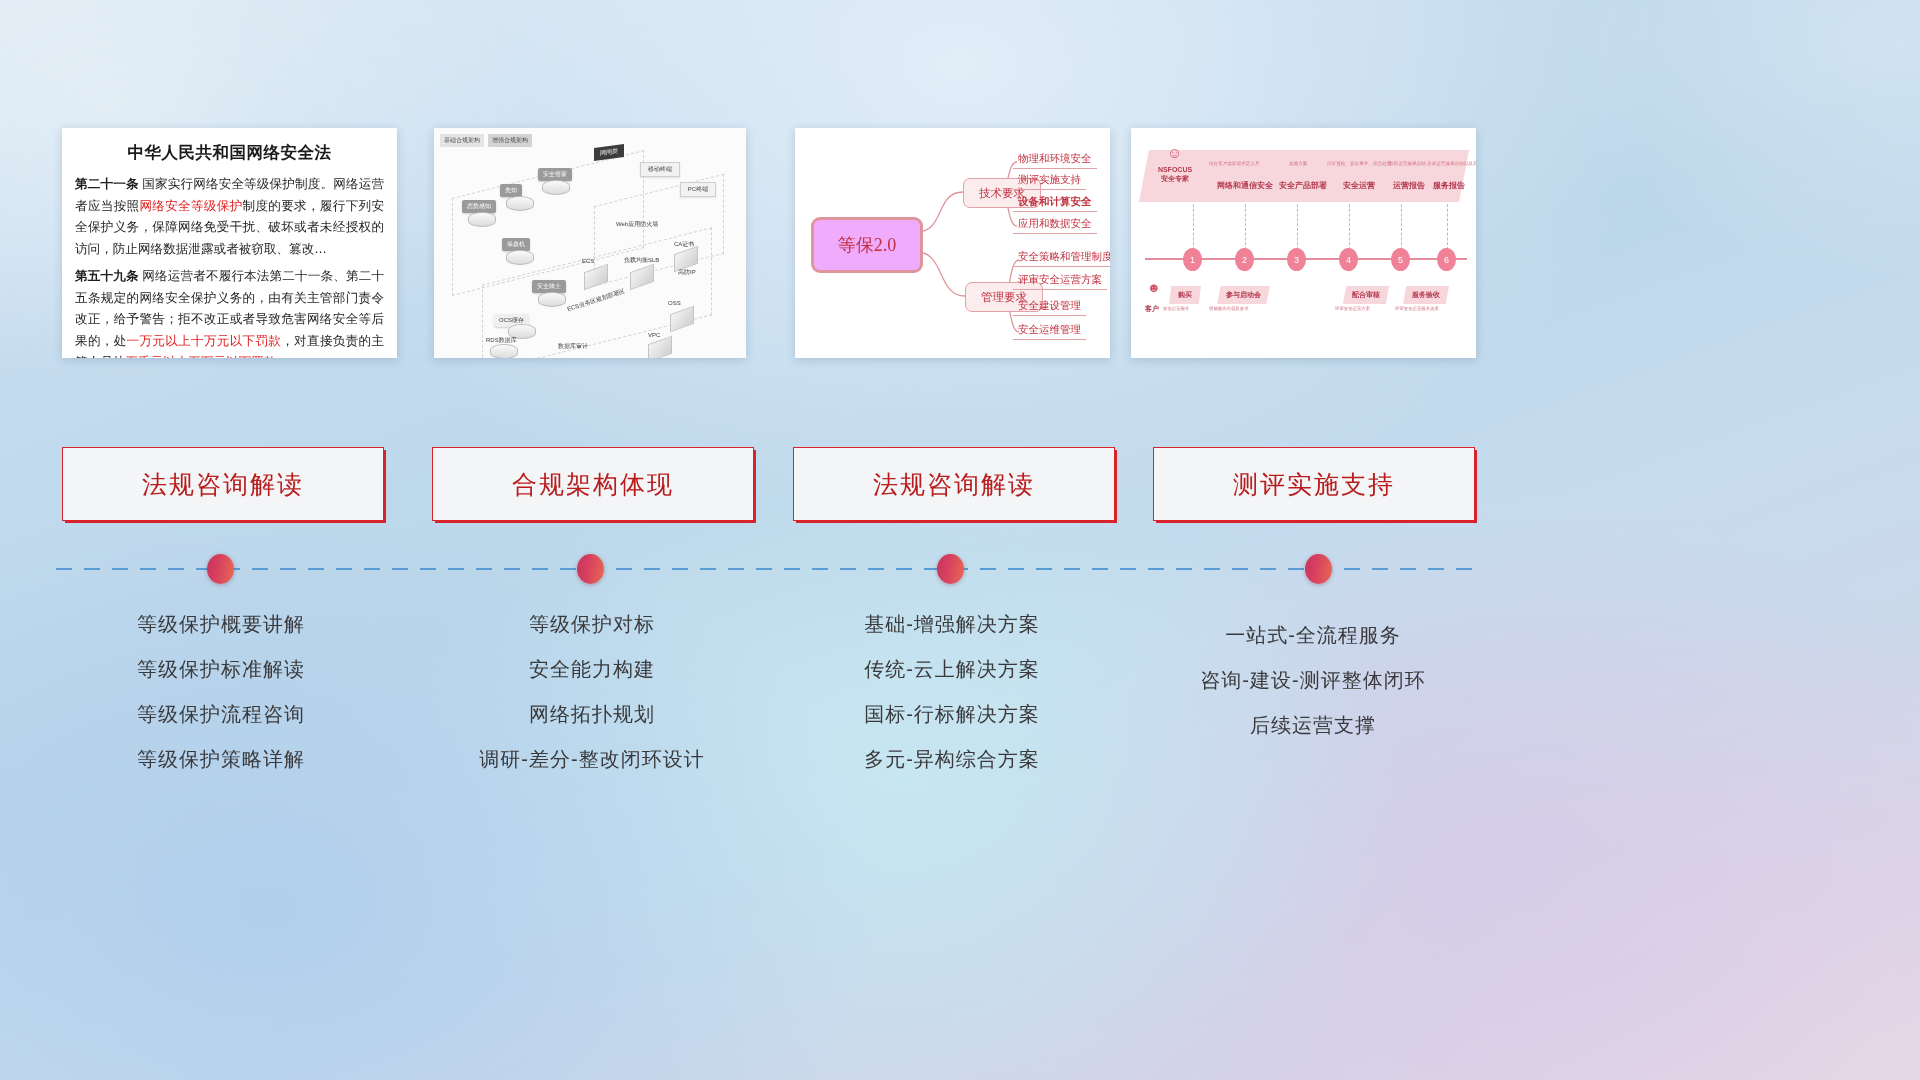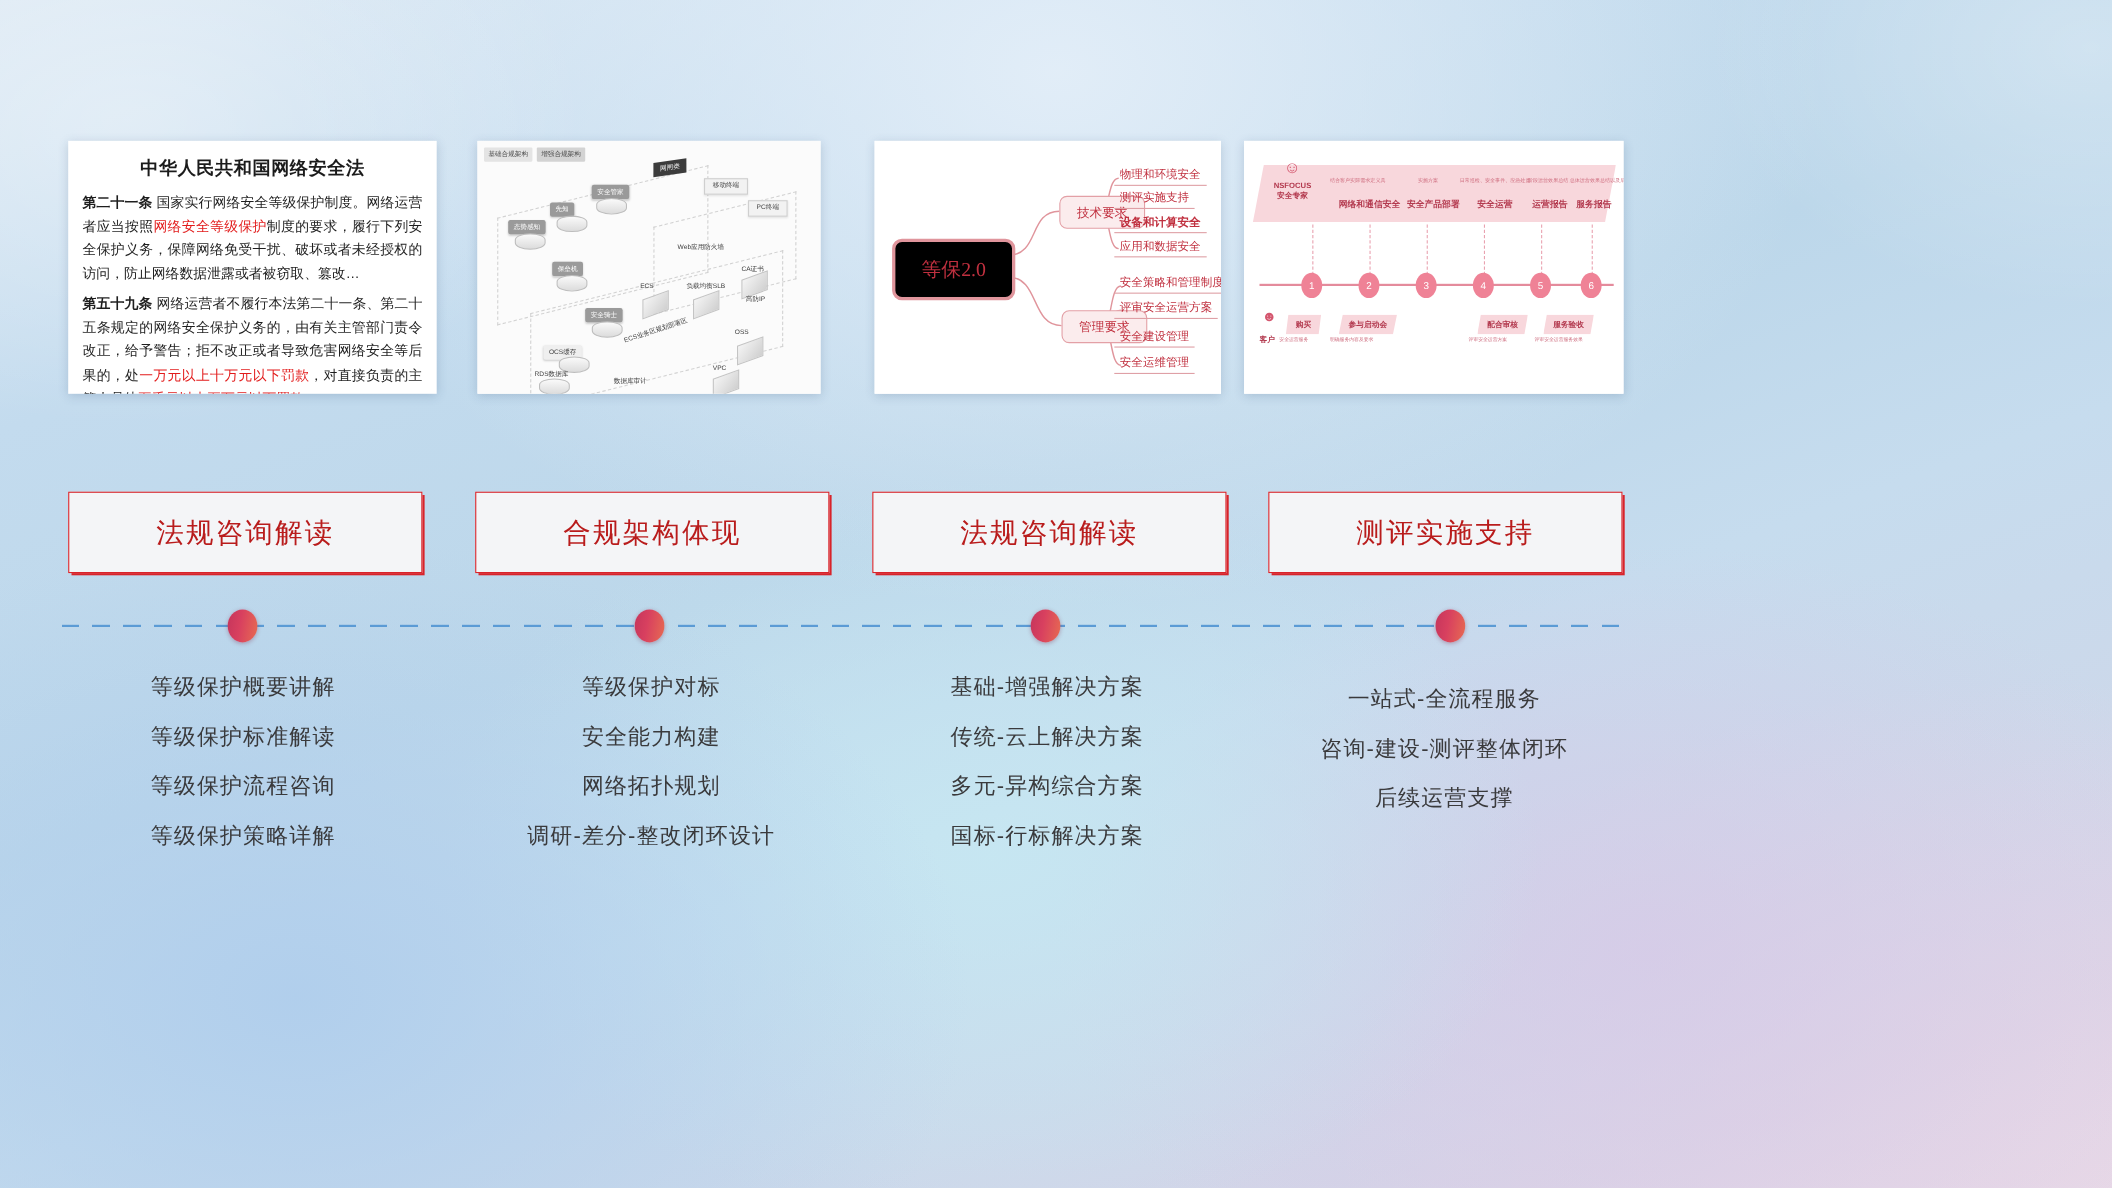--- a/index.html
+++ b/index.html
@@ -58,21 +58,21 @@
   .arch .cyl{position:absolute;width:26px;height:13px;background:linear-gradient(#fafafa,#dcdcdc);
              border:1px solid #bdbdbd;border-radius:50%/40%;}
   .arch .cube{position:absolute;width:22px;height:16px;
              background:linear-gradient(135deg,#f4f4f4 0%,#e2e2e2 50%,#cfcfcf 100%);
              border:1px solid #c4c4c4;transform:skewY(-20deg);}
   .arch .zone{position:absolute;border:1px dashed #d2d2d2;transform:skewY(-14deg);}
 
   
   .mind{position:relative;width:100%;height:100%;background:#fff;}
   .mroot{position:absolute;left:16px;top:89px;width:106px;height:50px;
-         background:#000000;border:3px solid #e0959c;border-radius:9px;
+         background:#f0abfc;border:3px solid #e0959c;border-radius:9px;
          display:flex;align-items:center;justify-content:center;
          color:#c0303f;font-size:18px;font-family:"Liberation Serif","DejaVu Serif",serif;}
   .mbranch{position:absolute;width:76px;height:28px;background:#fbeced;
            border:1.6px solid #e3a0a6;border-radius:7px;
            display:flex;align-items:center;justify-content:center;
            color:#c0303f;font-size:11.5px;font-family:"Liberation Serif","DejaVu Serif",serif;}
   .mleaf{position:absolute;color:#c0303f;font-size:10.5px;white-space:nowrap;
          font-family:"Liberation Serif","DejaVu Serif",serif;
          border-bottom:1.4px solid #dfa0a6;padding:0 5px 2px 5px;}
   .mind svg{position:absolute;inset:0;}
@@ -297,22 +297,22 @@
   </div>
   <div class="col cl2">
     <div class="it">等级保护对标</div>
     <div class="it">安全能力构建</div>
     <div class="it">网络拓扑规划</div>
     <div class="it">调研-差分-整改闭环设计</div>
   </div>
   <div class="col cl3">
     <div class="it">基础-增强解决方案</div>
     <div class="it">传统-云上解决方案</div>
+    <div class="it">国标-行标解决方案</div>
     <div class="it">多元-异构综合方案</div>
-    <div class="it">国标-行标解决方案</div>
   </div>
   <div class="col cl4" style="top:622px;">
     <div class="it">一站式-全流程服务</div>
     <div class="it">咨询-建设-测评整体闭环</div>
     <div class="it">后续运营支撑</div>
   </div>
 
 </div>
 
 </body></html>

